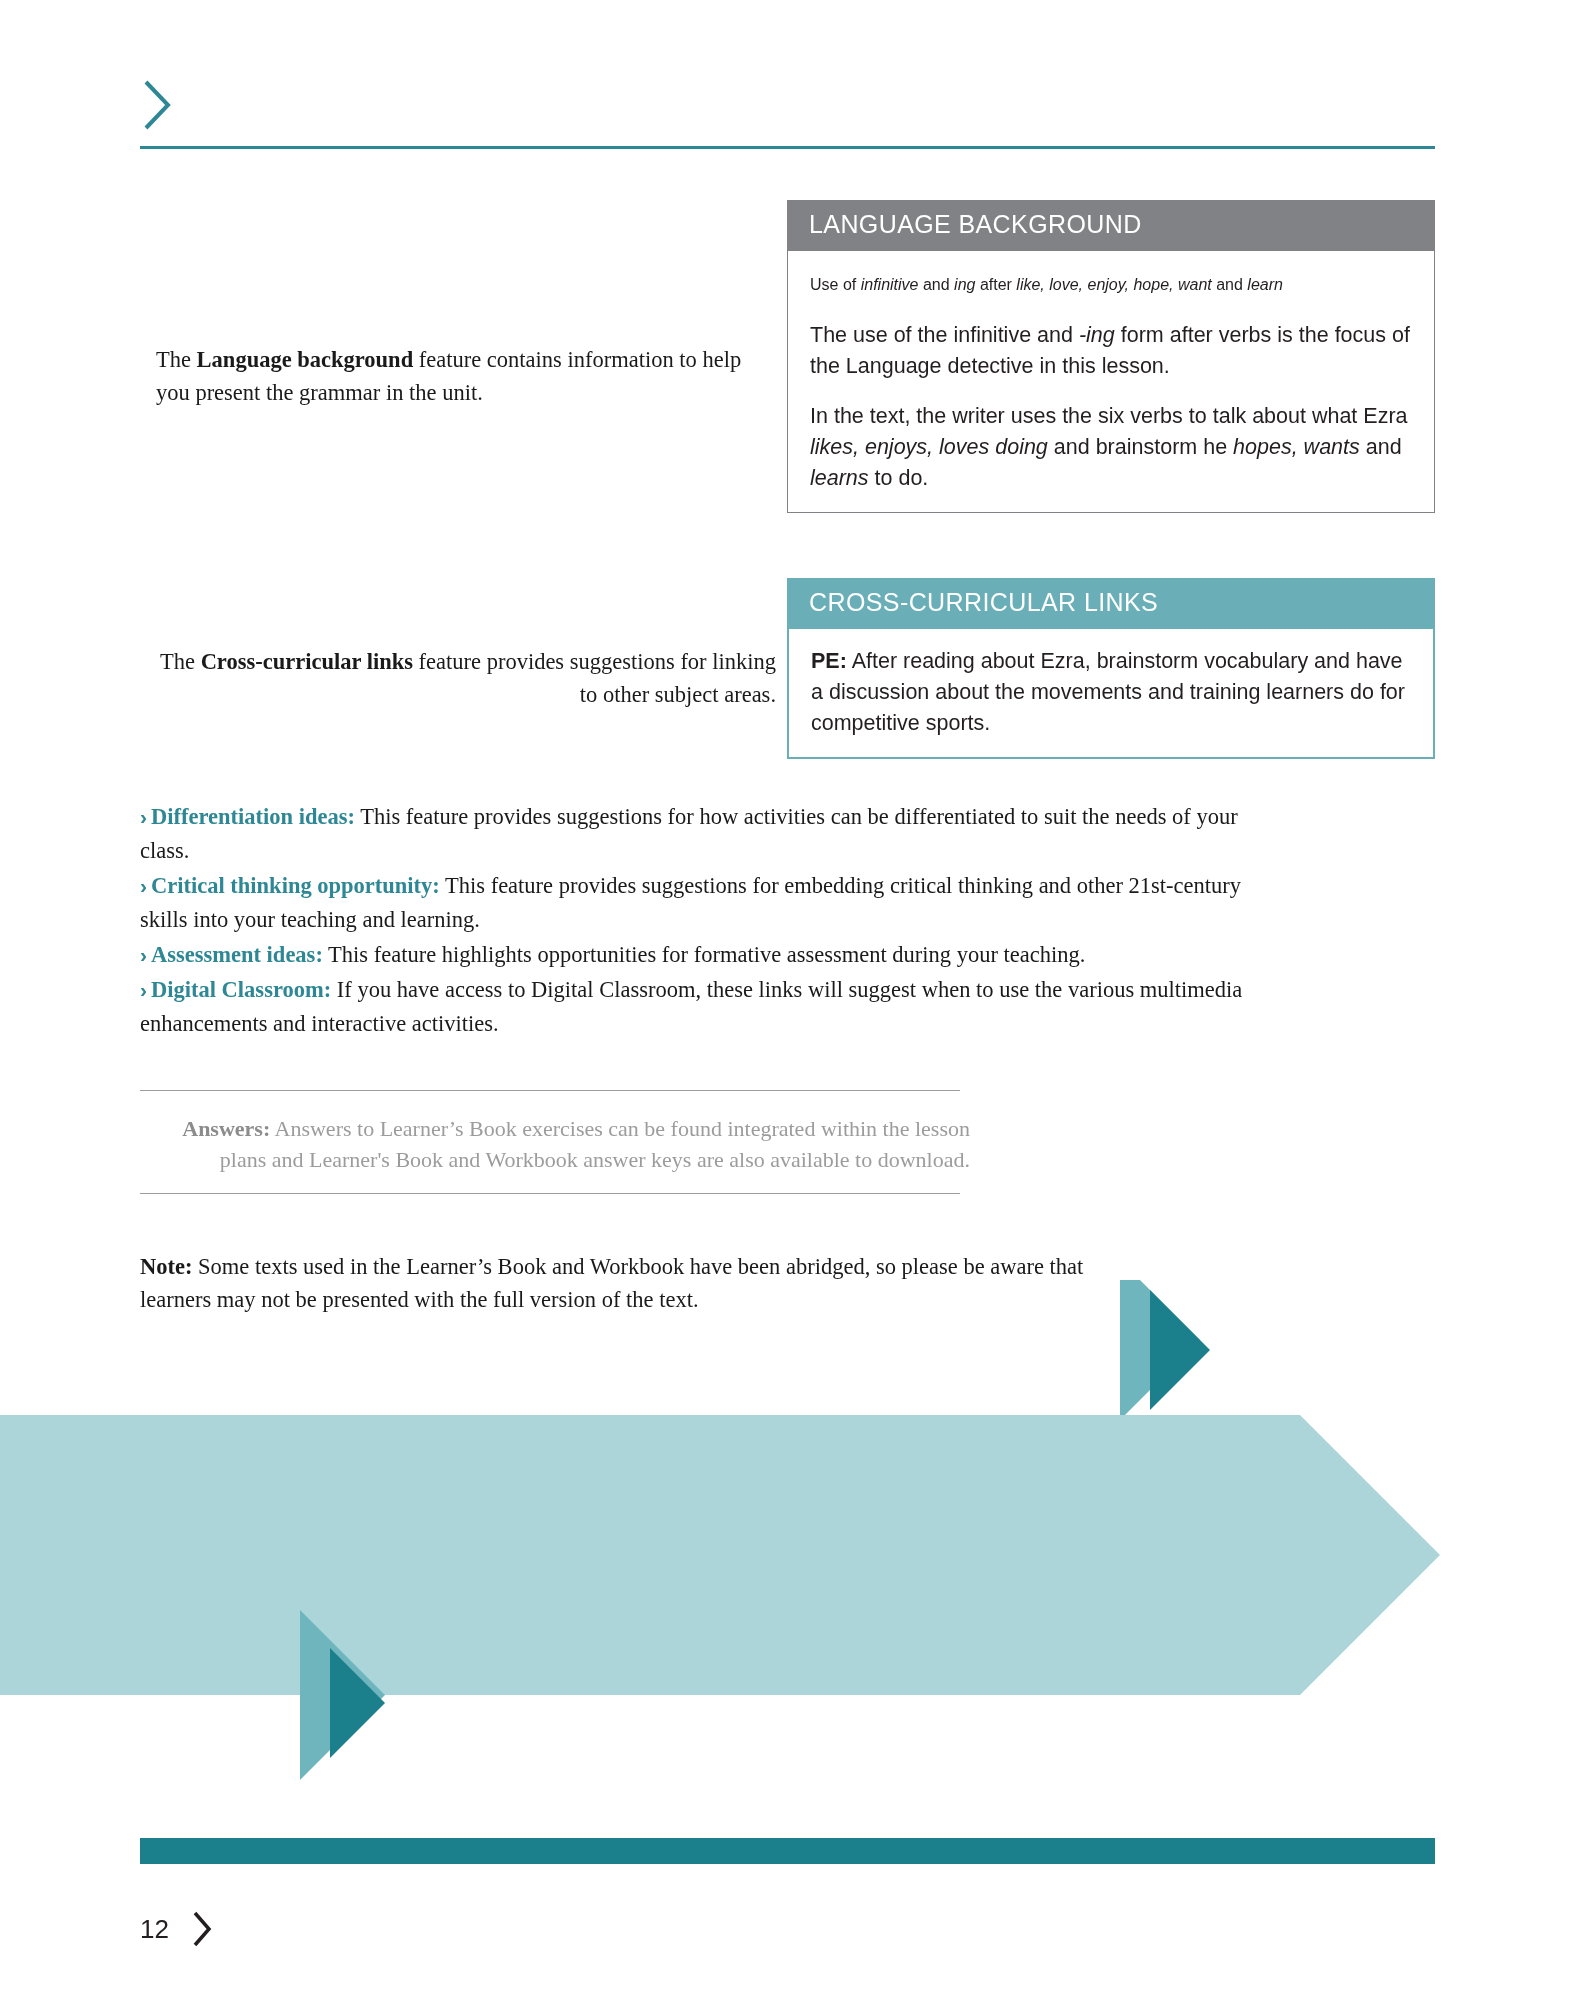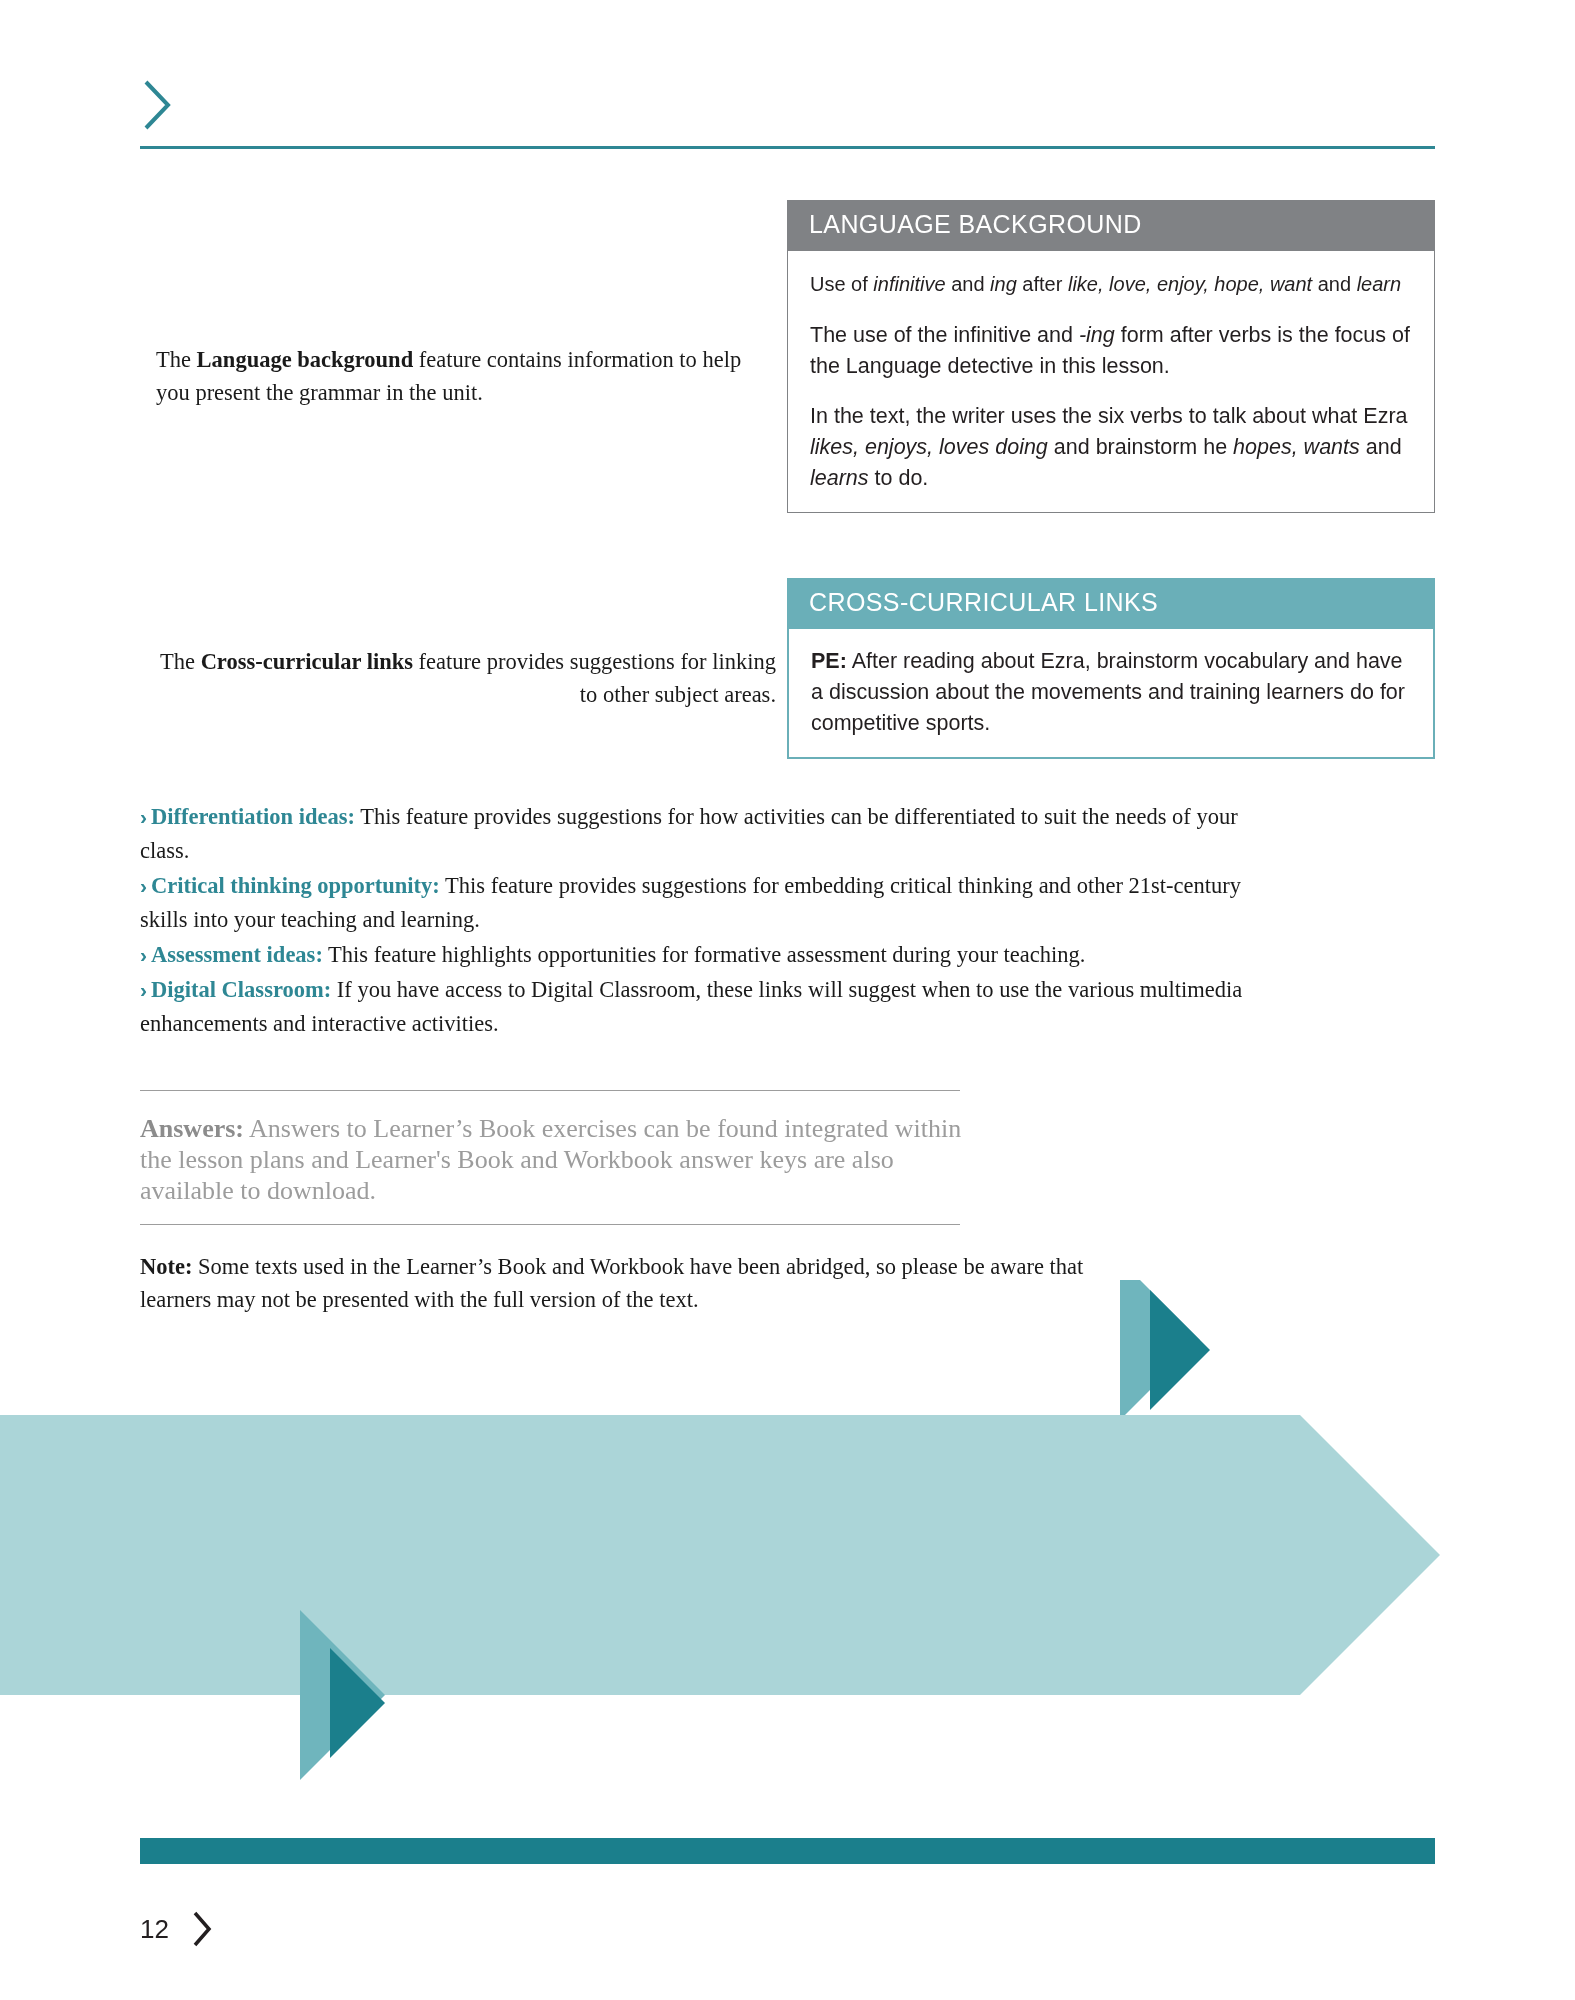--- a/index.html
+++ b/index.html
@@ -86,21 +86,21 @@
     background: #ffffff;
     font-family: "Liberation Sans", sans-serif;
     font-size: 21.5px;
     line-height: 31px;
     color: #231f20;
     padding: 17px 24px 18px 22px;
   }
   .callout-body p { margin: 0; }
   .callout-body p + p { margin-top: 19px; }
   .callout-lead {
-    font-size: 20px;
+    font-size: 16px;
     line-height: 33px;
     margin-bottom: 2px !important;
   }
   .callout-body i { font-style: italic; }
   .callout-body b { font-weight: 700; }
 
   
   #callout-language-background {
     left: 787px;
     top: 200px;
@@ -157,25 +157,26 @@
     top: 1090px;
     width: 820px;
   }
   .hr-grey {
     height: 1px;
     background: #9d9d9d;
     width: 820px;
   }
   .answers-text {
     font-family: "Liberation Serif", serif;
-    font-size: 26px;
+    font-size: 22px;
     line-height: 31px;
     color: #9c9c9c;
     padding: 22px 0 18px 0;
     width: 830px;
+    text-align: right;
   }
   .answers-text b { font-weight: 700; color: #8c8c8c; }
 
   
   .note-block {
     position: absolute;
     left: 140px;
     top: 1250px;
     width: 1000px;
     font-family: "Liberation Serif", serif;

